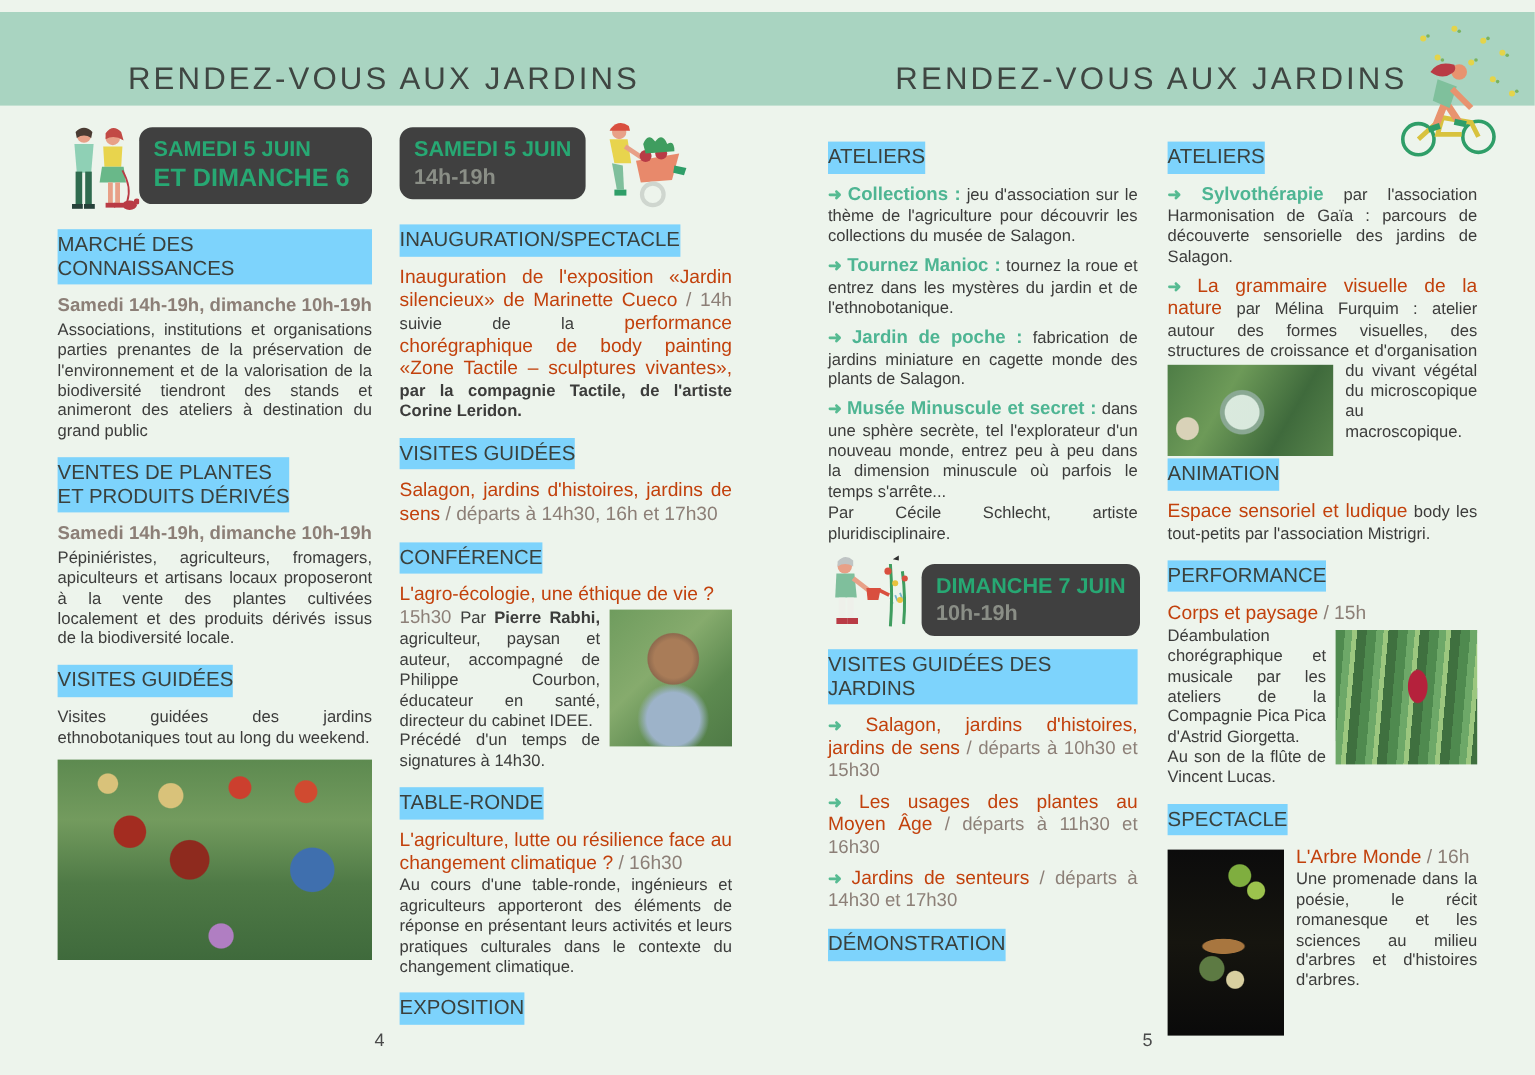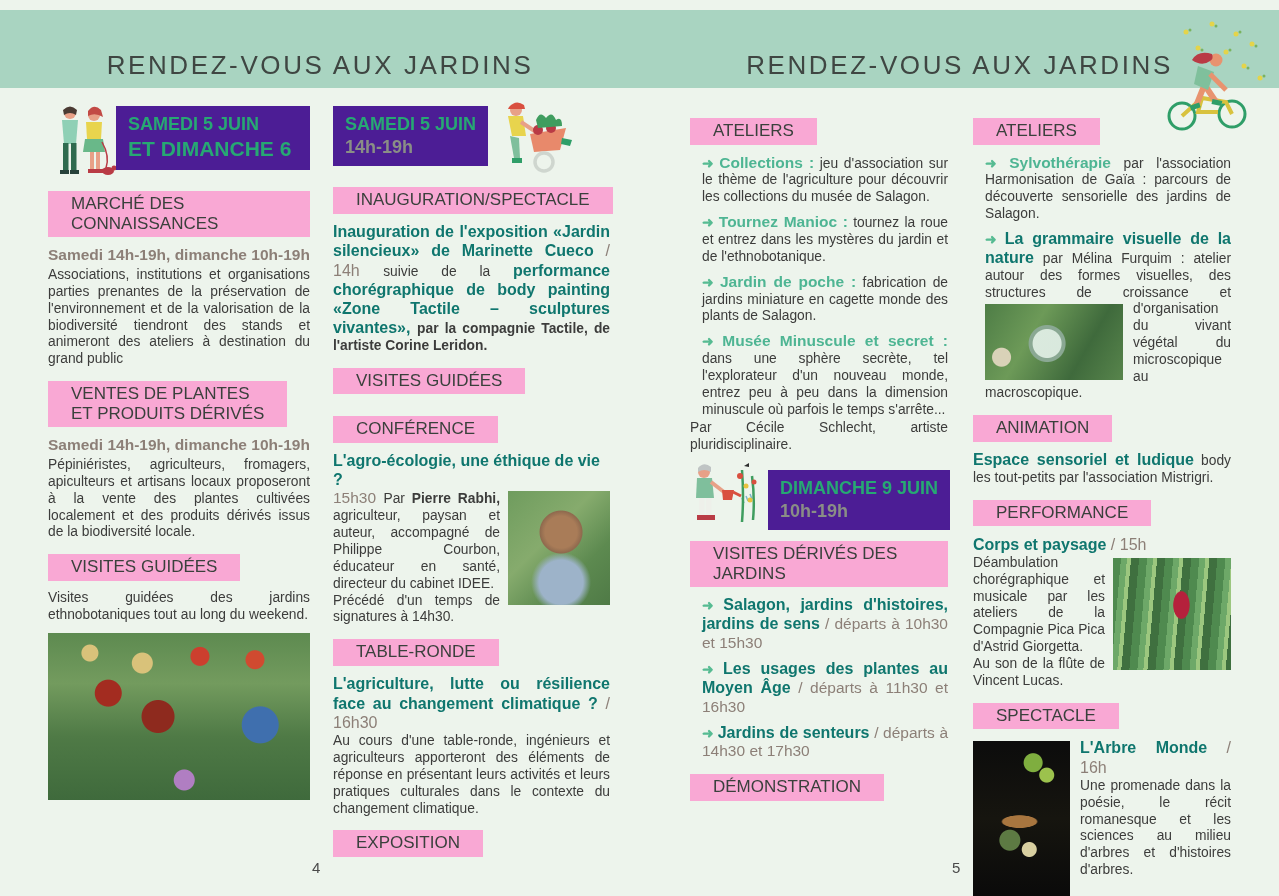--- a/index.html
+++ b/index.html
@@ -4,34 +4,34 @@
 <style>
   html,body{margin:0;padding:0;}
   body{width:1279px;height:896px;position:relative;background:#edf4ec;
        font-family:"Liberation Sans",sans-serif;color:#3c3c3b;overflow:hidden;}
   .band{position:absolute;left:0;top:10px;width:1279px;height:78px;background:#a9d4c1;}
   .page-title{position:absolute;top:50px;font-size:26px;letter-spacing:2.6px;color:#3f4642;
       font-weight:300;text-align:center;}
   .pt-left{left:0;width:640px;}
   .pt-right{left:640px;width:639px;}
   .col{position:absolute;top:106px;}
-  .sec-head{display:inline-block;background:#f9a8d4;color:#3a403c;font-size:17px;
-      padding:3px 23px 4px;margin:0 0 9px 0;line-height:1.15;}
+  .sec-head{display:inline-block;background:#7dd3fc;color:#3a403c;font-size:17px;
+      padding:3px 0 4px;margin:0 0 9px 0;line-height:1.15;}
   .sec{margin-bottom:13px;}
   .time-bold{color:#8c7f77;font-weight:bold;font-size:15.5px;margin:0 0 3px 0;}
   .time{color:#8c7f77;font-weight:normal;}
   .body-text{font-size:13.8px;line-height:1.22;text-align:justify;margin:0 0 4px 0;color:#3c3c3b;}
   .italic{font-style:italic;}
-  .green-big{color:#0f766e;font-weight:bold;font-size:16px;line-height:1.18;}
+  .green-big{color:#c2410c;font-weight:normal;font-size:16px;line-height:1.18;}
   .green-run{color:#4eb593;font-weight:bold;font-size:15.5px;}
   .bold-dark{font-weight:bold;color:#3c3c3b;}
   .arrow{color:#56bb92;font-weight:bold;}
-  .item{margin:0 0 7px 12px;}
+  .item{margin:0 0 7px 0;}
   .event-row{display:flex;align-items:flex-start;margin-bottom:11px;}
-  .event-box{background:#4c1d95;padding:7px 12px 8px;}
+  .event-box{background:#404040;padding:7px 12px 8px;border-radius:11px;}
   .ev-l1{color:#27a873;font-weight:bold;font-size:18px;white-space:nowrap;line-height:1.25;}
   .ev-l2-green{color:#27a873;font-weight:bold;font-size:21px;line-height:1.25;}
   .ev-l2-gray{color:#8a8e86;font-weight:bold;font-size:18px;line-height:1.25;}
   .pagenum{position:absolute;top:859px;font-size:15px;color:#4a4a4a;}
   .ph{display:block;}
   .ph-market{float:right;width:105px;height:124px;margin:2px 0 4px 8px;
     background:
       radial-gradient(circle at 38% 52%, #e9e5db 0 8px, transparent 9px),
       radial-gradient(circle at 60% 50%, #cfc4a8 0 10px, transparent 11px),
       radial-gradient(circle at 80% 45%, #6b5a46 0 7px, transparent 8px),
@@ -189,20 +189,23 @@
 
     <div class="sec">
       <div class="sec-head">INAUGURATION/SPECTACLE</div>
       <p class="body-text">
         <span class="green-big">Inauguration de l'exposition «Jardin silencieux» de Marinette Cueco</span><span class="time" style="font-size:16px;"> / 14h </span><span>suivie de la </span><span class="green-big">performance chorégraphique de body painting «Zone Tactile – sculptures vivantes», </span><span class="bold-dark">par la compagnie Tactile, de l'artiste Corine Leridon.</span>
       </p>
     </div>
 
     <div class="sec">
       <div class="sec-head">VISITES GUIDÉES</div>
+      <p class="body-text">
+        <span class="green-big">Salagon, jardins d'histoires, jardins de sens</span><span class="time" style="font-size:16px;"> / départs à 14h30, 16h et 17h30</span>
+      </p>
     </div>
 
     <div class="sec">
       <div class="sec-head">CONFÉRENCE</div>
       <div class="green-big">L'agro-écologie, une éthique de vie ?</div>
       <p class="body-text">
         <span class="ph ph-portrait"></span>
         <span class="time" style="font-size:15.5px;">15h30 </span><span>Par </span><span class="bold-dark">Pierre Rabhi,</span><span> agriculteur, paysan et auteur, accompagné de Philippe Courbon, éducateur en santé, directeur du cabinet IDEE.</span><br>
         <span>Précédé d'un temps de signatures à 14h30.</span>
       </p>
@@ -261,27 +264,27 @@
         <path d="M43,30 l8,4" stroke="#d94f3f" stroke-width="3"></path>
         <path d="M52,36 l2,5 M56,34 l2,5 M60,32 l2,5" stroke="#7ab6c9" stroke-width="1.5"></path>
         <path d="M52,8 q2,26 0,52 M62,14 q3,22 1,44" stroke="#3f9d5f" stroke-width="2.5" fill="none"></path>
         <circle cx="50" cy="14" r="3" fill="#d94f3f"></circle>
           <circle cx="56" cy="24" r="2.5" fill="#e8c23e"></circle>
         <circle cx="64" cy="20" r="2.5" fill="#d94f3f"></circle>
           <circle cx="60" cy="38" r="2.5" fill="#e8c23e"></circle>
         <path d="M54,4 l5,-3 l0,4 Z" fill="#2d2d2d"></path>
       </svg>
       <div class="event-box" style="flex:1;">
-        <div class="ev-l1">DIMANCHE 9 JUIN</div>
+        <div class="ev-l1">DIMANCHE 7 JUIN</div>
         <div class="ev-l2-gray">10h-19h</div>
       </div>
     </div>
 
     <div class="sec">
-      <div class="sec-head">VISITES DÉRIVÉS DES JARDINS</div>
+      <div class="sec-head">VISITES GUIDÉES DES JARDINS</div>
       <p class="body-text item">
         <span class="arrow">➜</span>
         <span class="green-big">Salagon, jardins d'histoires, jardins de sens</span><span class="time" style="font-size:15.5px;"> / départs à 10h30 et 15h30</span>
       </p>
       <p class="body-text item">
         <span class="arrow">➜</span>
         <span class="green-big">Les usages des plantes au Moyen Âge</span><span class="time" style="font-size:15.5px;"> / départs à 11h30 et 16h30</span>
       </p>
       <p class="body-text item">
         <span class="arrow">➜</span>

